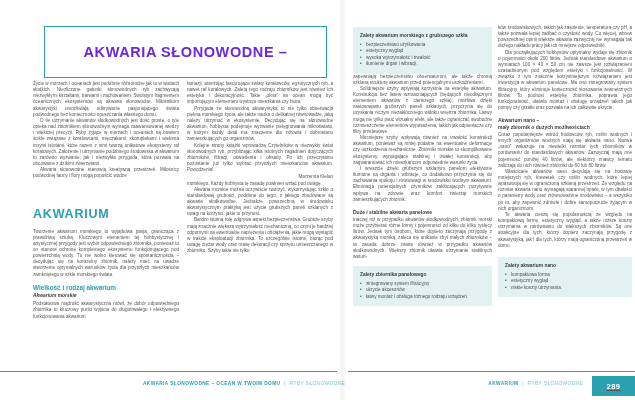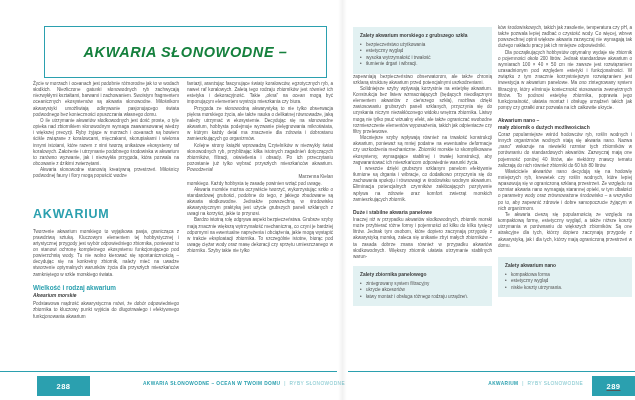--- a/index.html
+++ b/index.html
@@ -16,22 +16,22 @@
   .spine{position:absolute;left:338px;top:0;width:9px;height:400px;
     background:linear-gradient(90deg,rgba(0,0,0,0) 0%,rgba(0,0,0,0.05) 50%,rgba(0,0,0,0) 100%);}
 
   
   .title-box{
     position:absolute;left:44px;top:26px;width:281px;height:50px;
     border:1.5px solid #2ba0af;background:#fff;
     display:flex;flex-direction:column;align-items:center;justify-content:center;
   }
   .title-line{
-    color:#15803d;font-weight:bold;font-size:14.5px;line-height:17px;
-    letter-spacing:0.6px;text-align:center;white-space:nowrap;font-style:italic;
+    color:#6d28d9;font-weight:bold;font-size:14.5px;line-height:17px;
+    letter-spacing:0.6px;text-align:center;white-space:nowrap;
   }
 
   
   .col{position:absolute;text-align:justify;font-size:4.6px;line-height:6.15px;}
   .col p{margin:0;}
   .col p.ind{text-indent:7px;}
   .lcol1{left:33px;top:81px;width:146px;}
   .lcol2{left:187px;top:81px;width:146px;}
   .rcol1{left:5px;top:27px;width:139px;}
   .rcol2{left:150px;top:25px;width:134px;}
@@ -117,23 +117,20 @@
     <p class="ind">Przygoda ze słonowodną akwarystyką to nie tylko obserwacja piękna morskiego życia, ale także nauka o delikatnej równowadze, jaką należy utrzymać w ekosystemie. Decydując się na słonowodne akwarium, hobbysta podejmuje wyzwanie pielęgnowania mikroświata, w którym każdy detal ma znaczenie dla zdrowia i dobrostanu zamieszkujących go organizmów.</p>
     <p class="ind">Kolejne strony książki wprowadzą Czytelników w niezwykły świat słonowodnych ryb, przybliżając kilka istotnych zagadnień dotyczących zbiorników, filtracji, oświetlenia i obsady. Po ich przeczytaniu pozostanie już tylko wybrać przyszłych mieszkańców akwarium. Powodzenia!</p>
     <div class="signature">Marzenna Kielan</div>
 
     <p class="gap-block">morskiego. Każdy hobbysta tę zasadę powinien wziąć pod uwagę.</p>
     <p class="ind">Akwaria morskie można oczywiście tworzyć, wykorzystując szkło o standardowej grubości, podobne do tego, z jakiego zbudowane są akwaria słodkowodne. Jednakże powszechną w środowisku akwarystycznym praktyką jest użycie grubszych paneli szklanych z uwagi na korzyści, jakie to przynosi.</p>
     <p class="ind">Bardzo istotną rolę odgrywa aspekt bezpieczeństwa. Grubsze szyby mają znacznie większą wytrzymałość mechaniczną, co czyni je bardziej odpornymi na ewentualne naprężenia i obciążenia, jakie mogą wystąpić w trakcie eksploatacji zbiornika. To szczególnie istotne, biorąc pod uwagę ciężar wody oraz masę dekoracji czy sprzętu umieszczanego w zbiorniku. Szyby takie nie tylko</p>
   </div>
 
   <div class="footer-rule rule-left"></div>
-  <div class="pagenum-box pn-left">
-    <span>288</span>
-  </div>
   <div class="crumb crumb-left">
     <span class="strong">AKWARIA SŁONOWODNE – OCEAN W TWOIM DOMU</span>
     <span class="sep">|</span>
     <span class="light">RYBY SŁONOWODNE</span>
   </div>
 </div>
 
 <div class="spine"></div>
 
 <div class="page page-right">

